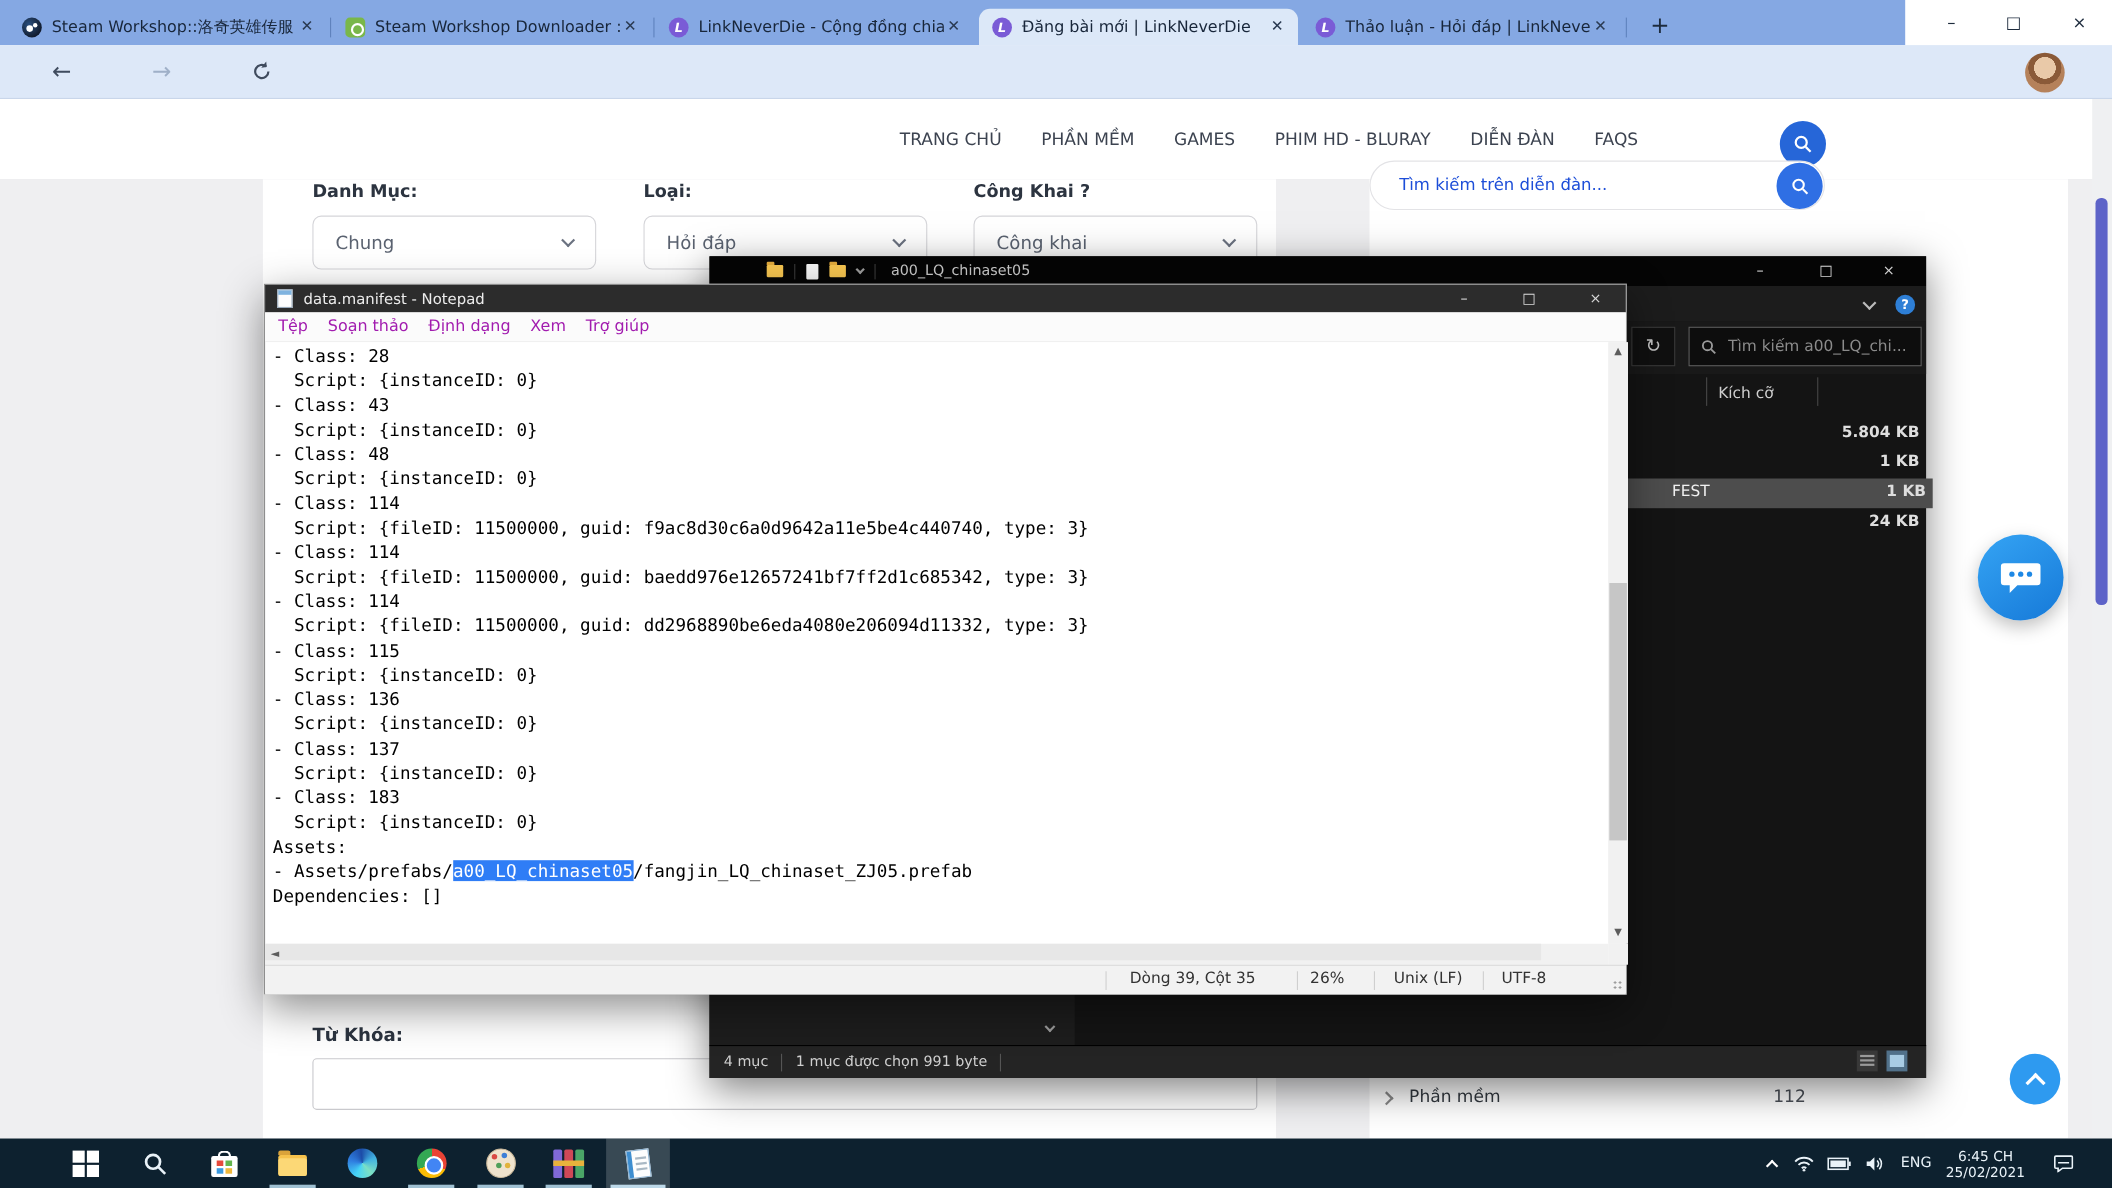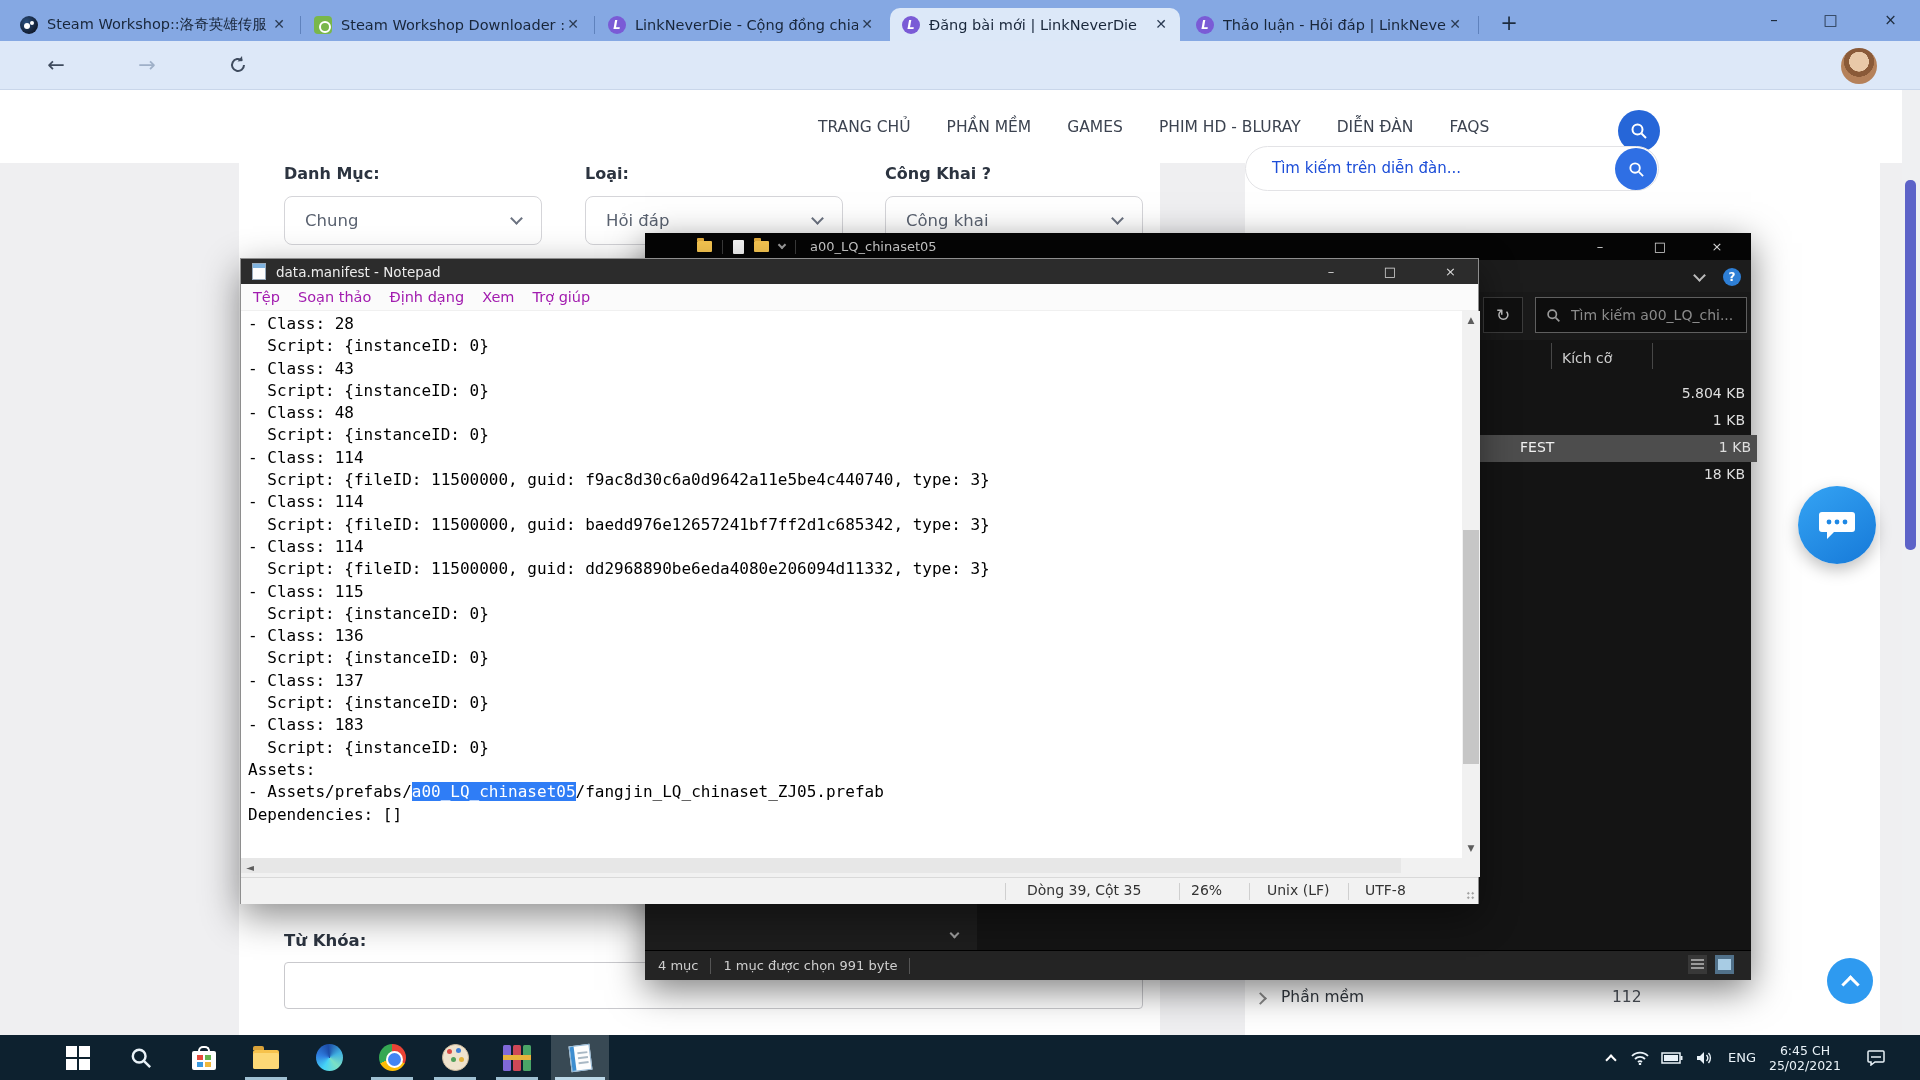--- a/index.html
+++ b/index.html
@@ -2,21 +2,21 @@
 <html><head>
 <meta charset="utf-8">
 <style>
   * { margin:0; padding:0; box-sizing:border-box; }
   html,body { width:1920px; height:1080px; overflow:hidden; }
   body { font-family:"DejaVu Sans","Liberation Sans",sans-serif; }
   .screen { position:relative; width:1920px; height:1080px; background:#fff; overflow:hidden; }
   .abs { position:absolute; }
 
   
-  .tabbar { left:0; top:0; width:1920px; height:41px; background:#85a8e3; }
+  .tabbar { left:0; top:0; width:1732px; height:41px; background:#85a8e3; }
   .tab { top:8px; height:33px; width:290px; border-radius:10px 10px 0 0; display:flex; align-items:center; padding:0 10px 0 12px; color:#18263a; }
   .tab.active { background:#dce8f8; }
   .tab-title { flex:1; font-size:14.5px; white-space:nowrap; overflow:hidden; margin-left:9px; }
   .tab-close { width:18px; height:18px; line-height:17px; text-align:center; font-size:14px; border-radius:50%; color:#2a3a52; }
   .tab-sep { top:16px; width:1px; height:18px; background:#5f82bd; }
   .fav { width:18px; height:18px; border-radius:50%; position:relative; flex:0 0 18px; }
   .fav-steam { background:radial-gradient(circle at 35% 35%, #2a4f7e, #10192a 75%); }
   .fav-steam:after { content:""; position:absolute; left:4px; top:7px; width:6px; height:6px; border-radius:50%; background:#fff; box-shadow:5px -3px 0 -1px #fff; }
   .fav-green { border-radius:4px; background:#79b74a; }
   .fav-green:after { content:""; position:absolute; left:5px; top:5px; width:8px; height:8px; border-radius:50%; border:2px solid #fff; }
@@ -62,21 +62,21 @@
   .ex-ribbon { left:0; top:27px; width:1106px; height:32px; background:#1c1c1c; }
   .ex-help { left:1078px; top:35px; width:18px; height:18px; border-radius:50%; background:#2e7fd6; color:#fff; font-size:12px; font-weight:bold; text-align:center; line-height:18px; }
   .ex-caret { left:1050px; top:38px; }
   .ex-cmd { left:0; top:59px; width:1106px; height:48px; background:#191919; }
   .ex-refresh { left:838px; top:64px; width:40px; height:36px; border:1px solid #3c3c3c; background:#101010; color:#c0c0c0; font-size:17px; text-align:center; line-height:34px; }
   .ex-search { left:890px; top:64px; width:212px; height:36px; border:1px solid #5f5f5f; background:#0d0d0d; display:flex; align-items:center; }
   .ex-search span { color:#8b8b8b; font-size:14px; margin-left:10px; white-space:nowrap; overflow:hidden; }
   .ex-colsep { top:110px; width:1px; height:26px; background:#474747; }
   .ex-colhead { left:917px; top:117px; font-size:14px; color:#cfcfcf; }
   .ex-row { left:900px; width:206px; height:27px; font-size:14px; color:#dedede; }
-  .ex-size { position:absolute; right:6px; top:4px; }
+  .ex-size { position:absolute; right:6px; top:4px;font-weight:bold; }
   .ex-row-sel { left:830px; width:282px; background:#4d4d4d; }
   .ex-frag { position:absolute; left:6px; top:4px; color:#f0f0f0;padding-left:39px; }
   .ex-navpane { left:0; top:145px; width:332px; height:572px; background:#1d1d1d; }
   .ex-drive { width:17px; height:10px; border-radius:50%; background:linear-gradient(#bfbfbf,#7d7d7d); }
   .ex-status { left:0; top:717px; width:1106px; height:30px; background:#242424; border-top:1px solid #000; display:flex; align-items:center; gap:12px; padding-left:13px; font-size:13px; color:#cfcfcf; }
   .vsep { width:1px; height:16px; background:#555; }
   .ex-view { top:722px; width:19px; height:19px; }
 
   
   .notepad { left:240px; top:258px; width:1239px; height:646px; background:#fff; border:1px solid #8e8e8e; box-shadow:0 12px 36px rgba(0,0,0,.45); }
@@ -236,21 +236,21 @@
       <span class="ex-size">5.804 KB</span>
     </div>
     <div class="abs ex-row" style="top:175px;">
       <span class="ex-size">1 KB</span>
     </div>
     <div class="abs ex-row ex-row-sel" style="top:202px;">
       <span class="ex-frag">FEST</span>
       <span class="ex-size">1 KB</span>
     </div>
     <div class="abs ex-row" style="top:229px;">
-      <span class="ex-size">18 KB</span>
+      <span class="ex-size">24 KB</span>
     </div>
 
     <div class="abs ex-navpane">
       <i class="ex-drive" style="position:absolute; left:58px; top:430px;"></i>
       <div style="position:absolute; left:50px; top:683px; display:flex; align-items:center; gap:8px;">
         <i class="ex-drive"></i>
         <span style="font-size:13.5px; color:#d6d6d6;">OS (D:)</span>
       </div>
       <i class="chev" style="position:absolute; left:306px; top:552px; border-color:#9a9a9a; width:7px; height:7px;"></i>
     </div>

